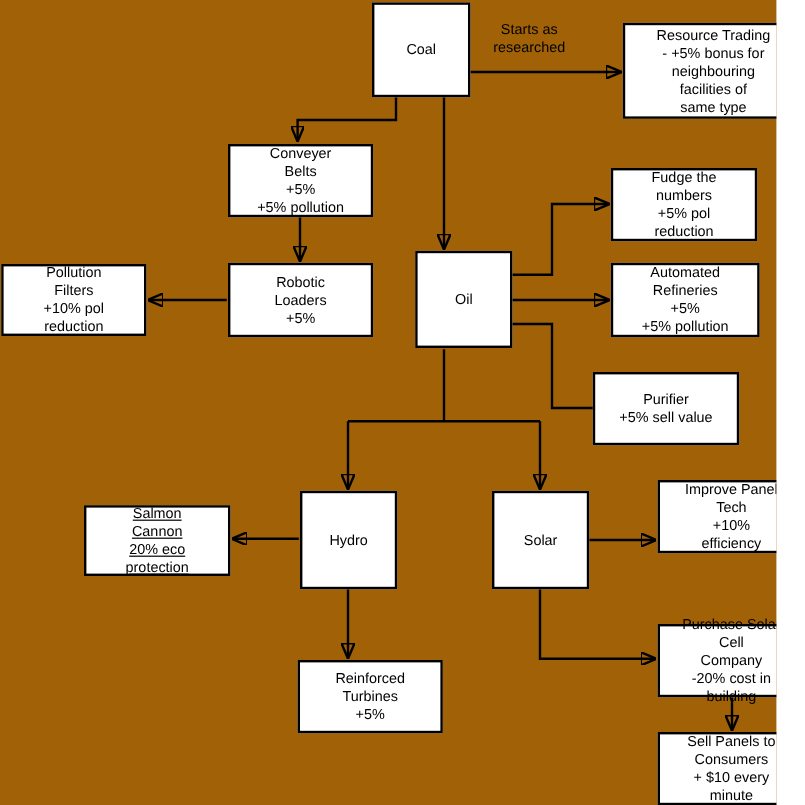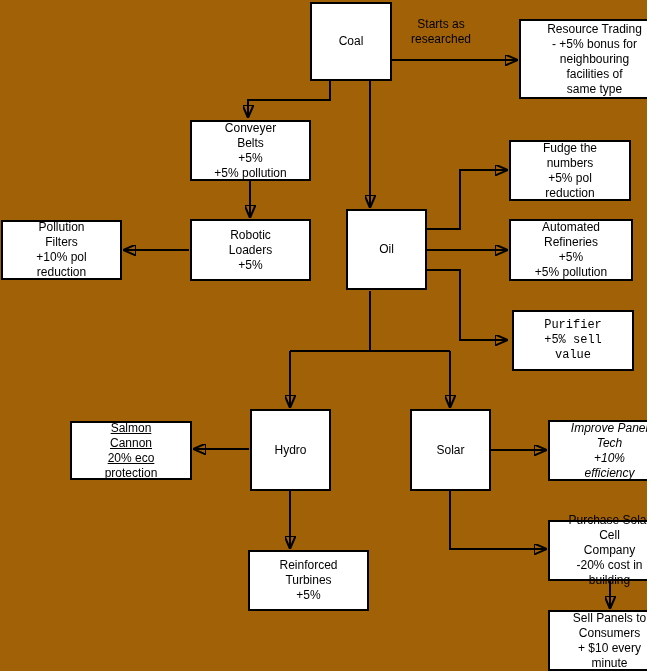--- a/index.html
+++ b/index.html
@@ -102,34 +102,34 @@
 
   <div class="node" style="left:330px; top:209px; width:81px; height:81px;margin-left:16px;">Oil</div>
 
   <div class="node" style="left:509px; top:140px; width:122px; height:61px;">Fudge the numbers
 +5% pol reduction</div>
 
   <div class="node" style="left:509px; top:219px; width:124px; height:62px;">Automated Refineries
 +5%
 +5% pollution</div>
 
-  <div class="node" style="left:512px; top:310px; width:122px; height:61px;font-family:Liberation Mono, monospace;">Purifier
+  <div class="node" style="left:494px; top:310px; width:122px; height:61px;">Purifier
 +5% sell value</div>
 
   <div class="node" style="left:250px; top:409px; width:81px; height:82px;">Hydro</div>
 
   <div class="node" style="left:410px; top:409px; width:81px; height:82px;">Solar</div>
 
   <div class="node" style="left:70px; top:421px; width:122px; height:59px;text-decoration:underline;">Salmon Cannon
 20% eco protection</div>
 
   <div class="node" style="left:248px; top:550px; width:121px; height:61px;">Reinforced Turbines
 +5%</div>
 
-  <div class="node" style="left:548px; top:420px; width:123px; height:61px;font-style:italic;">Improve Panel Tech
+  <div class="node" style="left:548px; top:400px; width:123px; height:61px;">Improve Panel Tech
 +10% efficiency</div>
 
   <div class="node" style="left:548px; top:520px; width:123px; height:61px;">Purchase Solar Cell
 Company
 -20% cost in building</div>
 
   <div class="node" style="left:548px; top:610px; width:123px; height:61px;">Sell Panels to
 Consumers
 + $10 every minute</div>
 

